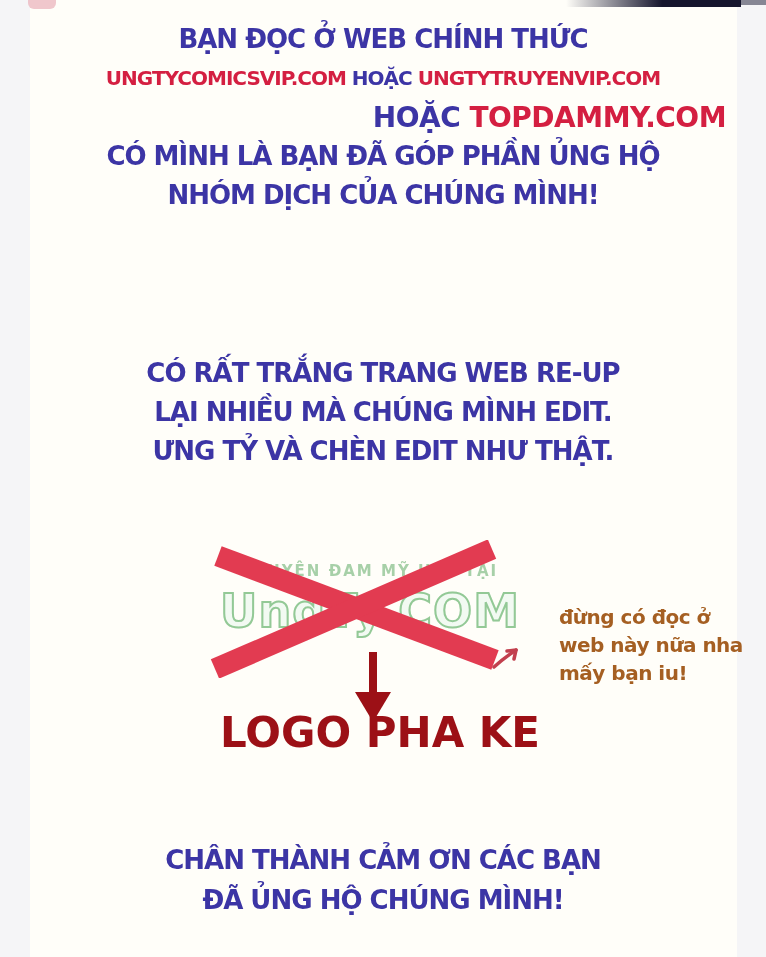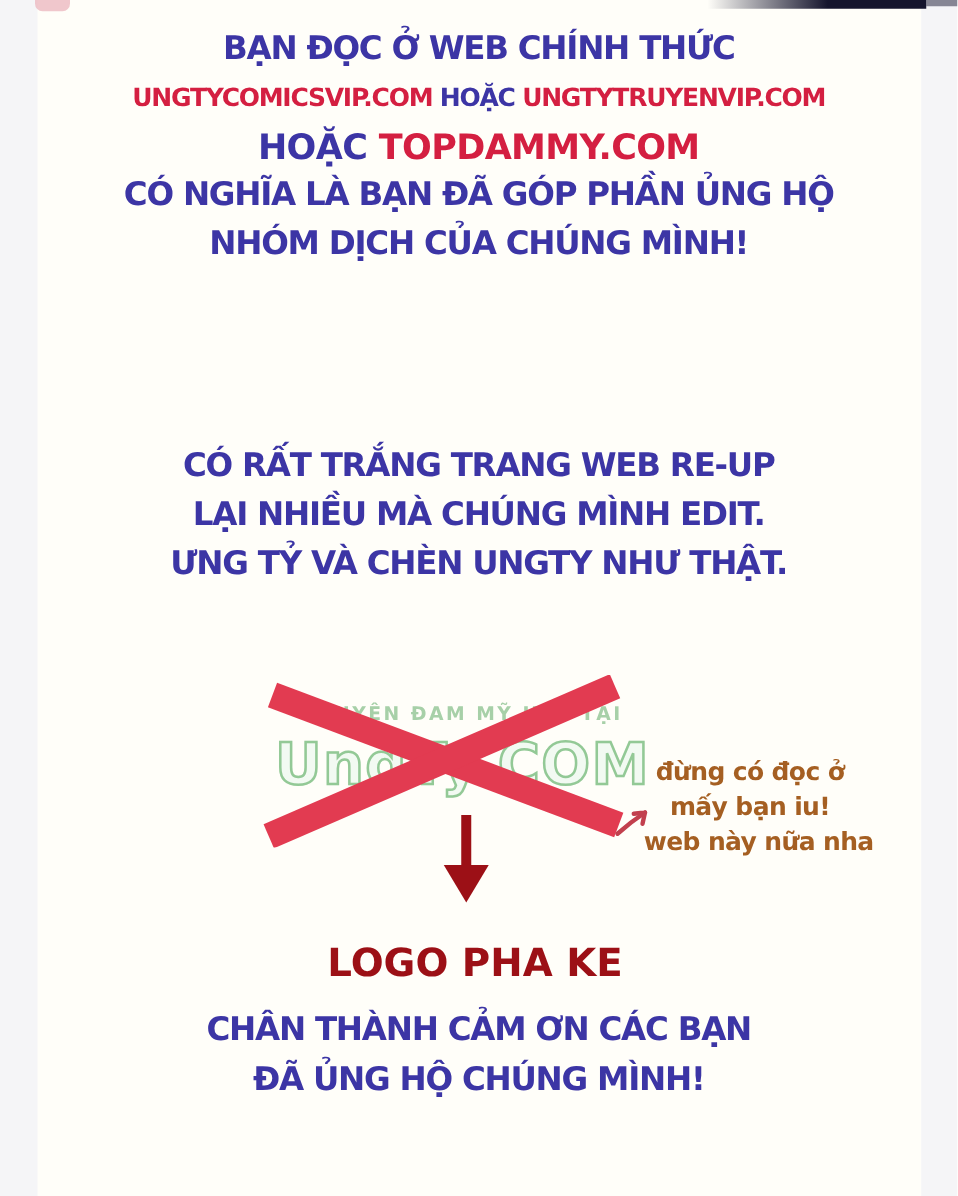--- a/index.html
+++ b/index.html
@@ -47,26 +47,26 @@
     text-align: center;
     font-weight: bold;
   }
   .line { line-height: 39px; white-space: nowrap; }
 
   .blue { color: #3c35a5; }
   .red  { color: #d41f41; }
 
   .fs-main { font-size: 26px; letter-spacing: -1px; }
   .fs-long { font-size: 20px; letter-spacing: -1px; }
-  .fs-med  { font-size: 28px; letter-spacing: -0.5px; }
+  .fs-med  { font-size: 28px; letter-spacing: -0.5px; text-align: right; }
 
   .header-block  { top: 20px; }
   .notice-block  { top: 246px; }
   .warning-block { top: 354px; }
-  .footer-block  { top: 804px; }
+  .footer-block  { top: 840px; }
   .footer-block .line { line-height: 40px; }
 
   .fake-domain {
     color: #6f6430;
     text-decoration: line-through;
     text-decoration-color: #d63a4e;
     text-decoration-thickness: 6px;
   }
 
   
@@ -95,68 +95,68 @@
   .note-arrow { position: absolute; left: 490px; top: 640px; }
 
   .note-block {
     position: absolute;
     left: 515px; width: 170px; top: 603px;
     text-align: center;
     font-size: 20px; font-weight: bold;
     letter-spacing: -0.5px;
     color: #a55f22;
   }
-  .note-block .nline { line-height: 28px; white-space: nowrap; }
+  .note-block .nline { line-height: 28px; white-space: nowrap; padding-left: 44px; }
 
   .caption {
     position: absolute;
-    left: 150px; width: 460px; top: 753px;
+    left: 150px; width: 460px; top: 708px;
     text-align: center;
-    font-size: 31px; font-weight: bold;
+    font-size: 42px; font-weight: bold;
     letter-spacing: 0;
     color: #9c1016;
     white-space: nowrap;
   }
 </style>
 </head>
 <body>
 
 <div class="stage">
   <div class="paper"></div>
   <div class="smudge-pink"></div>
   <div class="strip-dark"></div>
   <div class="strip-dark-corner"></div>
 
   <div class="block header-block">
     <div class="line blue fs-main">BẠN ĐỌC Ở WEB CHÍNH THỨC</div>
     <div class="line fs-long"><span class="red">UNGTYCOMICSVIP.COM</span><span class="blue"> HOẶC </span><span class="red">UNGTYTRUYENVIP.COM</span></div>
     <div class="line fs-med"><span class="blue">HOẶC </span><span class="red">TOPDAMMY.COM</span></div>
-    <div class="line blue fs-main">CÓ NGHĨA LÀ BẠN ĐÃ GÓP PHẦN ỦNG HỘ</div>
+    <div class="line blue fs-main">CÓ MÌNH LÀ BẠN ĐÃ GÓP PHẦN ỦNG HỘ</div>
     <div class="line blue fs-main">NHÓM DỊCH CỦA CHÚNG MÌNH!</div>
   </div>
 
 
   <div class="block warning-block">
     <div class="line blue fs-main">CÓ RẤT TRẮNG TRANG WEB RE-UP</div>
     <div class="line blue fs-main">LẠI NHIỀU MÀ CHÚNG MÌNH EDIT.</div>
-    <div class="line blue fs-main">ƯNG TỶ VÀ CHÈN UNGTY NHƯ THẬT.</div>
+    <div class="line blue fs-main">ƯNG TỶ VÀ CHÈN EDIT NHƯ THẬT.</div>
   </div>
 
   <div class="logo-tagline">TRUYỆN ĐAM MỸ HAY TẠI</div>
   <div class="logo-domain">UngTy.COM</div>
 
   <svg class="red-cross" width="312" height="138" viewBox="0 0 312 138">
     <line x1="20" y1="16" x2="297" y2="120" stroke="#e23b51" stroke-width="21"></line>
     <line x1="294" y1="9" x2="17" y2="129" stroke="#e23b51" stroke-width="21"></line>
   </svg>
 
   <div class="note-block">
     <div class="nline">đừng có đọc ở</div>
+    <div class="nline">web này nữa nha</div>
     <div class="nline">mấy bạn iu!</div>
-    <div class="nline">web này nữa nha</div>
   </div>
 
   <svg class="note-arrow" width="36" height="30" viewBox="0 0 36 30">
     <path d="M4,27 Q14,18 26,10" fill="none" stroke="#c2404e" stroke-width="3.5" stroke-linecap="round"></path>
     <path d="M26,10 l-9,1 M26,10 l-2,9" fill="none" stroke="#c2404e" stroke-width="3.5" stroke-linecap="round"></path>
   </svg>
 
   <svg class="down-arrow" width="42" height="72" viewBox="0 0 42 72">
     <rect x="17" y="0" width="8" height="44" fill="#9c1016"></rect>
     <polygon points="3,40 39,40 21,70" fill="#9c1016"></polygon>

